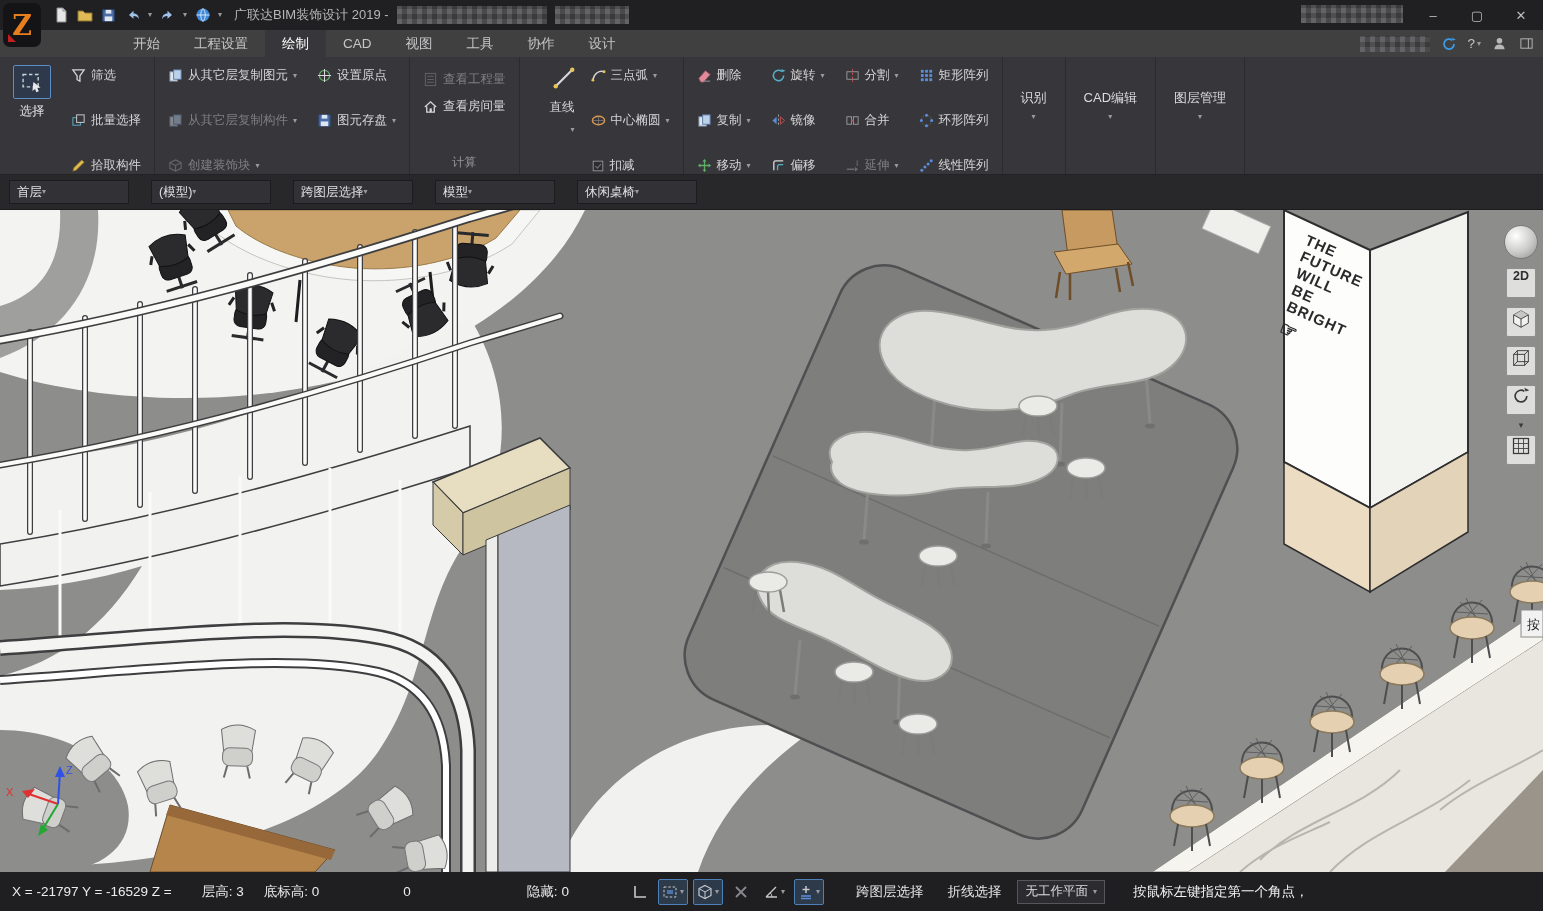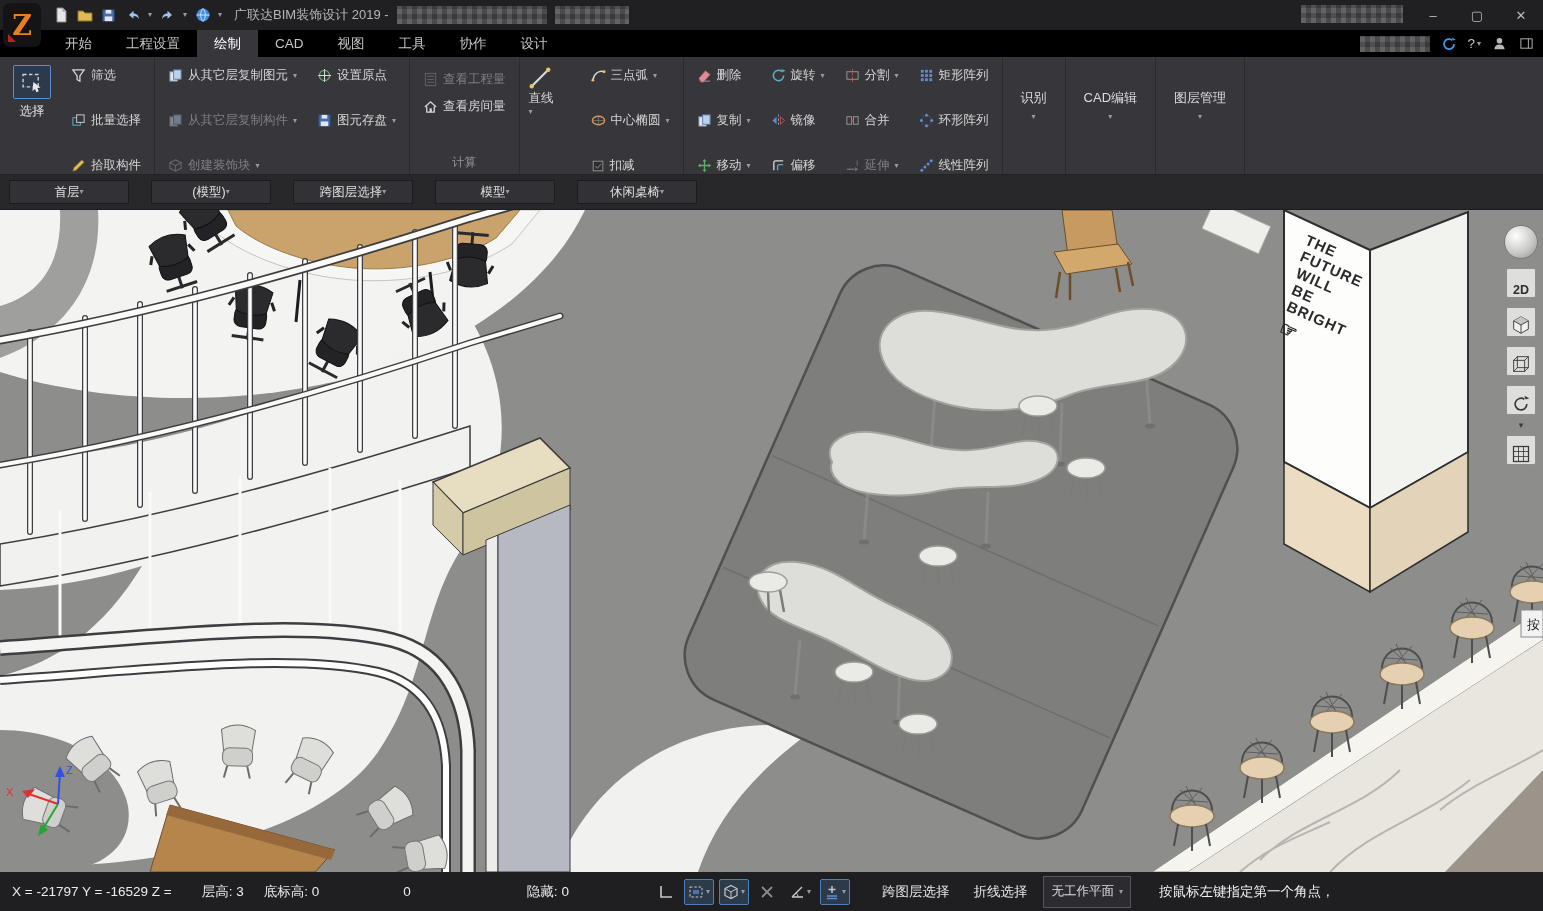--- a/index.html
+++ b/index.html
@@ -15,58 +15,58 @@
 .qi{width:17px;height:17px;display:flex;align-items:center;justify-content:center}
 .caret{font-size:8px;color:#9a9a9c;line-height:1}
 .apptitle{font-size:13px;color:#b6b6b8;display:flex;align-items:center;gap:8px;white-space:nowrap}
 .mosaic{height:18px;background:repeating-linear-gradient(90deg,rgba(155,155,157,.9) 0 5px,rgba(108,108,110,.9) 5px 10px),
   repeating-linear-gradient(0deg,#9a9a9c 0 5px,#7a7a7c 5px 10px);background-blend-mode:multiply}
 .m1{width:150px}.m2{width:74px}
 .m3{position:absolute;right:140px;top:5px;width:102px}
 .winctl{position:absolute;right:0;top:0;display:flex;height:30px}
 .winbtn{width:44px;height:30px;display:flex;align-items:center;justify-content:center;color:#bcbcbe;font-size:13px}
 
-.tabbar{height:27px;background:#000000;display:flex;align-items:stretch;padding-left:48px;position:relative;flex:0 0 27px}
+.tabbar{height:27px;background:#404040;display:flex;align-items:stretch;padding-left:116px;position:relative;flex:0 0 27px}
 .tab{padding:0 17px;font-size:13.5px;color:#c6c6c8;display:flex;align-items:center}
 .tab.active{background:#37373b;color:#ffffff}
 .tabright{position:absolute;right:8px;top:2px;display:flex;align-items:center;gap:10px;height:23px}
 .m4{width:70px;height:16px}
 .help{color:#c6c6c8;font-size:13.5px;display:flex;align-items:center;gap:2px}
 
 .ribbon{height:118px;background:#37373b;display:flex;border-bottom:1px solid #232326;flex:0 0 118px}
 .rgroup{display:flex;flex-direction:column;border-right:1px solid #2b2b2d}
 .rbody{flex:1;display:flex;align-items:flex-start;padding:5px 9px 0;gap:12px}
 .rlabel{height:21px;line-height:19px;font-size:12px;color:#97979a;text-align:center}
 .rcol{display:flex;flex-direction:column;gap:18px}
 .rbtn{display:flex;align-items:center;height:27px;padding:0 4px;gap:5px;font-size:12.5px;color:#d6d6d8;white-space:nowrap}
 .rbtn.dis{color:#7f7f83}
 .rbtn.dis svg{opacity:.45}
 .bigsel{display:flex;flex-direction:column;align-items:center;gap:4px;padding:3px 4px 0;font-size:12.5px;color:#e4e4e6}
 .bigsel .box{width:38px;height:34px;border:1px solid #5e8cc6;background:#2e3a4c;border-radius:2px;display:flex;align-items:center;justify-content:center}
-.vbtn{display:flex;flex-direction:column;align-items:flex-start;gap:1px;width:46px;padding-top:5px;font-size:12.5px;color:#d6d6d8}
+.vbtn{display:flex;flex-direction:column;align-items:flex-end;gap:10px;width:46px;padding-top:5px;font-size:12.5px;color:#d6d6d8}
 .tallbtn{display:flex;flex-direction:column;align-items:center;justify-content:center;gap:6px;font-size:13px;color:#dcdcde;padding:0 18px;height:calc(100% - 21px)}
 .ic{flex:0 0 auto}
 
 .selrow{height:35px;background:#28282b;display:flex;align-items:center;gap:22px;padding-left:9px;border-bottom:1px solid #1c1c1e;flex:0 0 35px}
-.sel{width:120px;height:24px;background:#323236;border:1px solid #1c1c1e;display:flex;align-items:center;justify-content:center;padding:0 7px;font-size:12.5px;color:#e0e0e2}
+.sel{width:120px;height:24px;background:#323236;border:1px solid #1c1c1e;display:flex;align-items:center;justify-content:flex-start;padding:0 7px;font-size:12.5px;color:#e0e0e2}
 
 .viewport{position:relative;flex:1 1 auto;overflow:hidden;background:#8d8d8b}
 .scene{position:absolute;left:0;top:0;display:block}
 .nav{position:absolute;right:5px;top:15px;display:flex;flex-direction:column;align-items:center;gap:9px;z-index:4}
-.navbtn{width:30px;height:30px;background:#dededc;border:1px solid #8f8f91;border-radius:2px;display:flex;align-items:flex-end;justify-content:center;font-size:12.5px;font-weight:bold;color:#2e2e30}
+.navbtn{width:30px;height:30px;background:#dededc;border:1px solid #8f8f91;border-radius:2px;display:flex;align-items:flex-start;justify-content:center;font-size:12.5px;font-weight:bold;color:#2e2e30}
 .sphere{width:34px;height:34px;border-radius:50%;border:1px solid #7a7a7c;background:radial-gradient(circle at 11px 10px,#ffffff,#cacac8 55%,#8e8e8c)}
 .navcaret{color:#3a3a3c;font-size:9px;margin:-4px 0}
 
 .sb{height:39px;background:#1f1f22;display:flex;align-items:center;padding:0 12px;font-size:13.5px;color:#ececee;flex:0 0 39px;white-space:nowrap}
 .seg{white-space:nowrap}
 .sbicons{display:flex;align-items:center;gap:5px}
 .sbtn{height:26px;min-width:26px;padding:0 3px;display:flex;align-items:center;justify-content:center;gap:2px;border:1px solid transparent;border-radius:2px}
 .sbtn.on{border-color:#4d7fb8;background:#2c3a4a}
 .txtbtn{padding:0 8px;height:26px;display:flex;align-items:center;color:#e4e4e6}
-.wpbtn{border:1px solid #55555a;background:#2c2c30;padding:0 7px;height:32px;display:flex;align-items:center;gap:5px;font-size:12.5px;color:#dedee0}
+.wpbtn{border:1px solid #55555a;background:#2c2c30;padding:0 7px;height:24px;display:flex;align-items:center;gap:5px;font-size:12.5px;color:#dedee0}
 .prompt{margin-left:28px;color:#f2f2f4}
 </style>
 </head>
 <body>
 
 <svg width="0" height="0" style="position:absolute">
 <defs>
 <symbol id="s-file" viewBox="0 0 16 16">
         <path d="M4 1h6l3 3v11H4z" fill="#e6e6e8" stroke="#8a8a8e"></path>
         <path d="M10 1v3h3" fill="none" stroke="#8a8a8e"></path>
@@ -844,21 +844,21 @@
           </svg>
         </div>
     </div>
   </div>
 
   <div class="sb">
     <span class="seg" style="margin-right:30px">X = -21797 Y = -16529 Z =</span>
     <span class="seg" style="margin-right:20px"><span>层高:</span> <span>3</span></span>
     <span class="seg" style="margin-right:84px"><span>底标高:</span> <span>0</span></span>
     <span class="seg" style="margin-right:116px">0</span>
-    <span class="seg" style="margin-right:84px"><span>隐藏:</span> <span>0</span></span>
+    <span class="seg" style="margin-right:58px"><span>隐藏:</span> <span>0</span></span>
     <div class="sbicons" style="margin-right:24px">
       <div class="sbtn">
           <svg width="16" height="16">
             <use href="#s-L"></use>
           </svg>
         </div>
       <div class="sbtn on">
           <svg width="16" height="16">
             <use href="#s-dashrect"></use>
           </svg>

